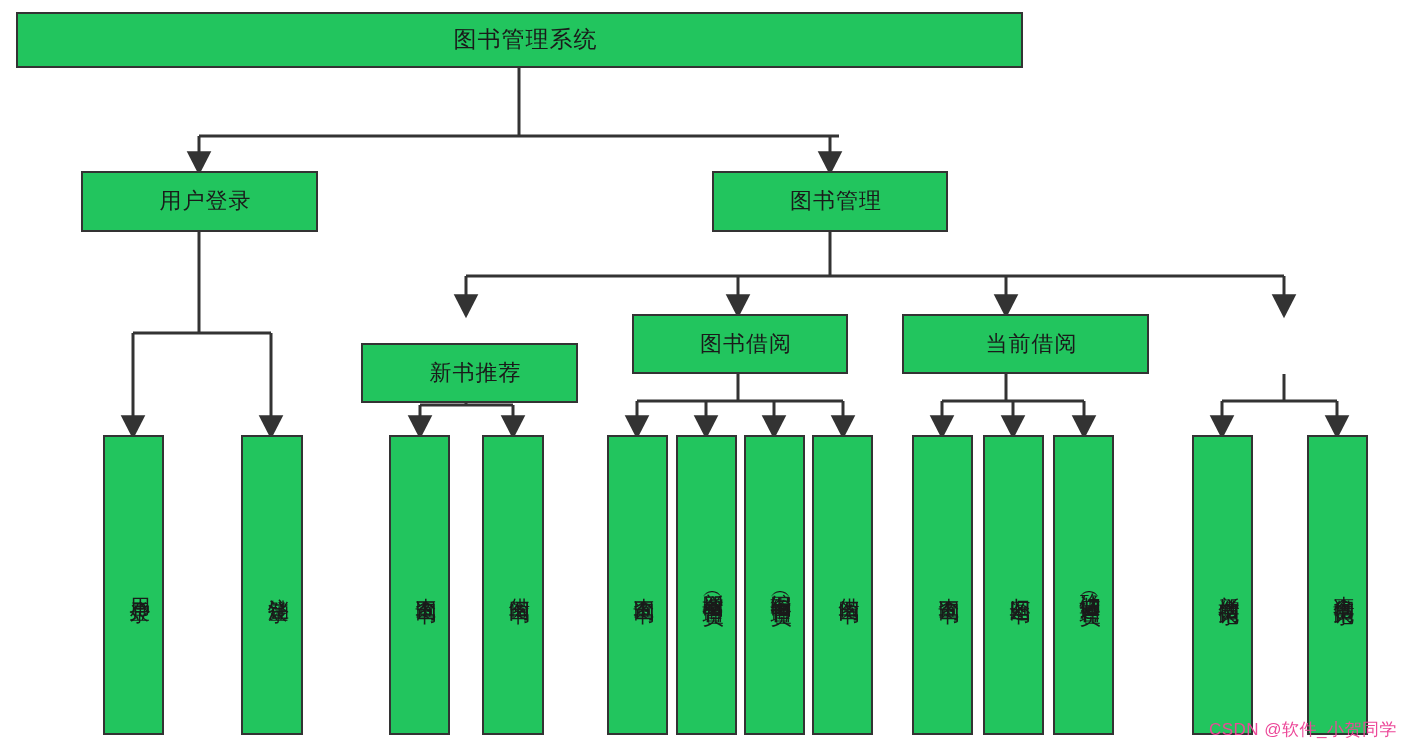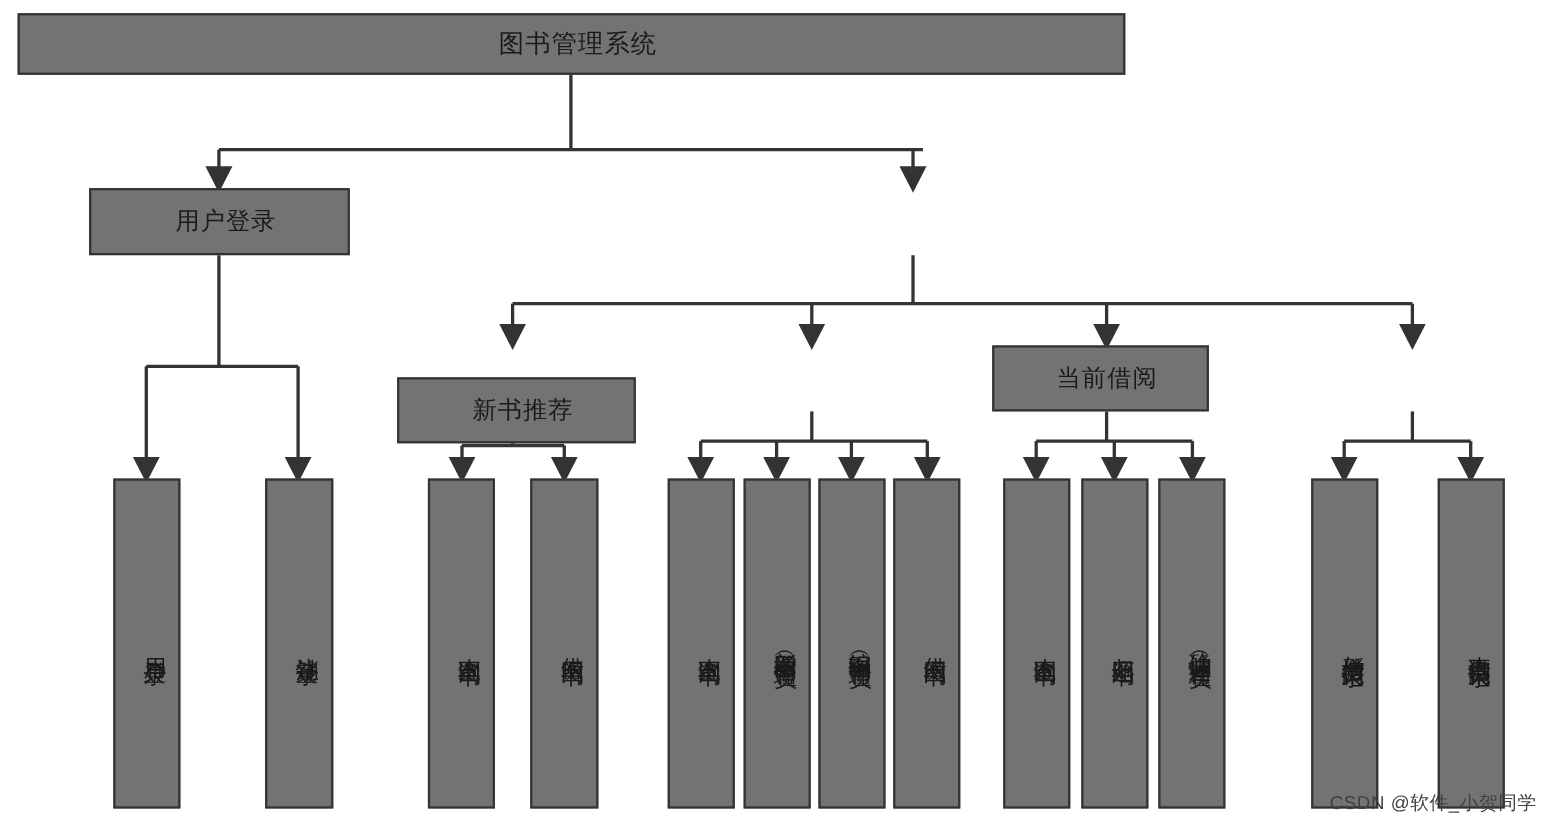--- a/index.html
+++ b/index.html
@@ -22,21 +22,21 @@
     position: absolute;
     left: 0;
     top: 0;
     width: 1405px;
     height: 747px;
     pointer-events: none;
   }
   .node {
     position: absolute;
     box-sizing: border-box;
-    background: #737373;
+    background: #22c55e;
     border: 2px solid #333333;
     display: flex;
     align-items: center;
     justify-content: center;
     color: #1a1a1a;
     padding-left: 12px;
   }
   .node-h {
     font-size: 22px;
     line-height: 1.2;
@@ -54,21 +54,21 @@
     white-space: nowrap;
   }
   .node-root {
     font-size: 23px;
   }
   #watermark {
     position: absolute;
     right: 8px;
     bottom: 6px;
     font-size: 17px;
-    color: #404040;
+    color: #ec4899;
     letter-spacing: 0.5px;
     white-space: nowrap;
     user-select: none;
   }
 </style>
 </head>
 <body>
 
 <div id="diagram-root">
 
@@ -118,23 +118,25 @@
       <path d="M1284,374 L1284,401"></path>
       <path d="M1222,401 L1337,401"></path>
       <path d="M1222,401 L1222,426" marker-end="url(#arrowhead)"></path>
       <path d="M1337,401 L1337,426" marker-end="url(#arrowhead)"></path>
     </g>
   </svg>
 
   <div class="node node-h node-root" style="left:16px; top:12px; width:1007px; height:56px;">图书管理系统</div>
 
   <div class="node node-h" style="left:81px; top:171px; width:237px; height:61px;">用户登录</div>
+  <div class="node node-h" style="left:712px; top:171px; width:236px; height:61px;">图书管理</div>
 
   <div class="node node-h" style="left:361px; top:314px; width:217px; height:60px;margin-top:29px;">新书推荐</div>
-  <div class="node node-h" style="left:902px; top:314px; width:197px; height:60px;">当前借阅</div>
+  <div class="node node-h" style="left:632px; top:314px; width:216px; height:60px;">图书借阅</div>
+  <div class="node node-h" style="left:902px; top:314px; width:247px; height:60px;">当前借阅</div>
 
   <div class="node node-v" style="left:103px; top:435px; width:61px; height:300px;">用户登录</div>
   <div class="node node-v" style="left:241px; top:435px; width:62px; height:300px;">注销登录</div>
 
   <div class="node node-v" style="left:389px; top:435px; width:61px; height:300px;">查询图书</div>
   <div class="node node-v" style="left:482px; top:435px; width:62px; height:300px;">借阅图书</div>
 
   <div class="node node-v" style="left:607px; top:435px; width:61px; height:300px;">查询图书</div>
   <div class="node node-v" style="left:676px; top:435px; width:61px; height:300px;">新增图书（管理员）</div>
   <div class="node node-v" style="left:744px; top:435px; width:61px; height:300px;">编辑图书（管理员）</div>

